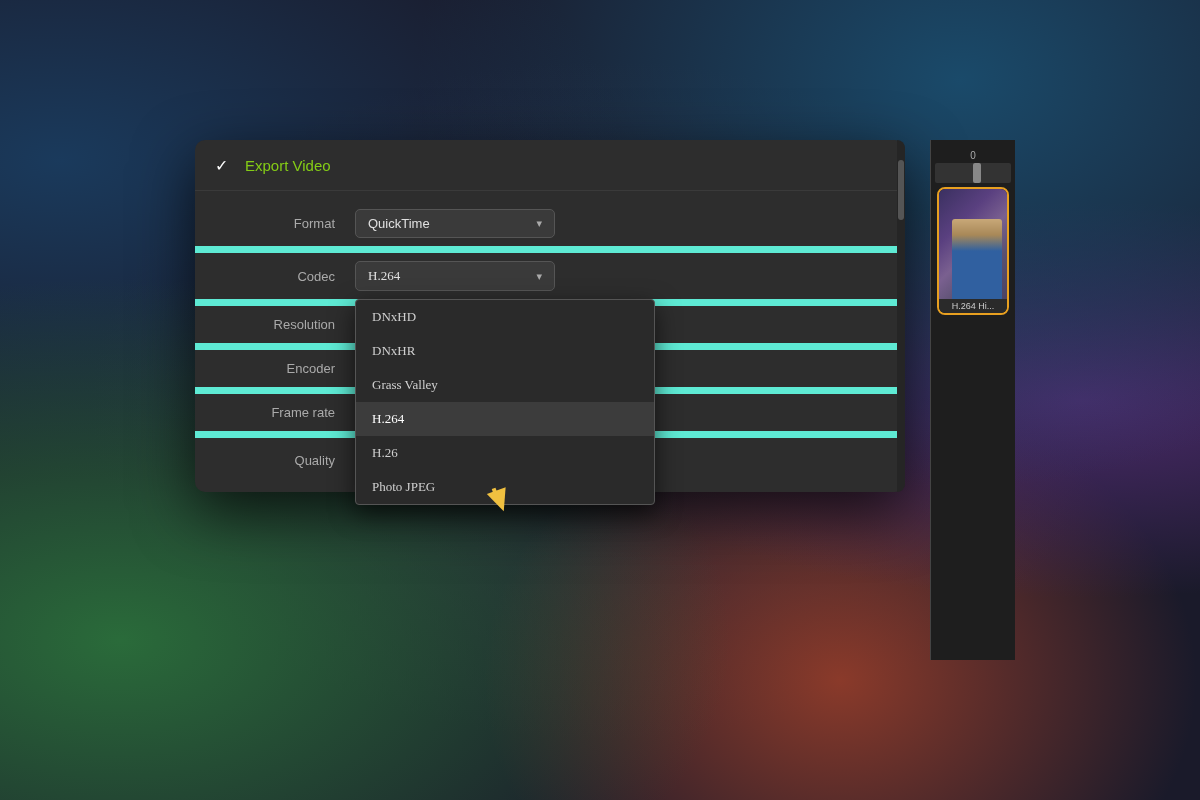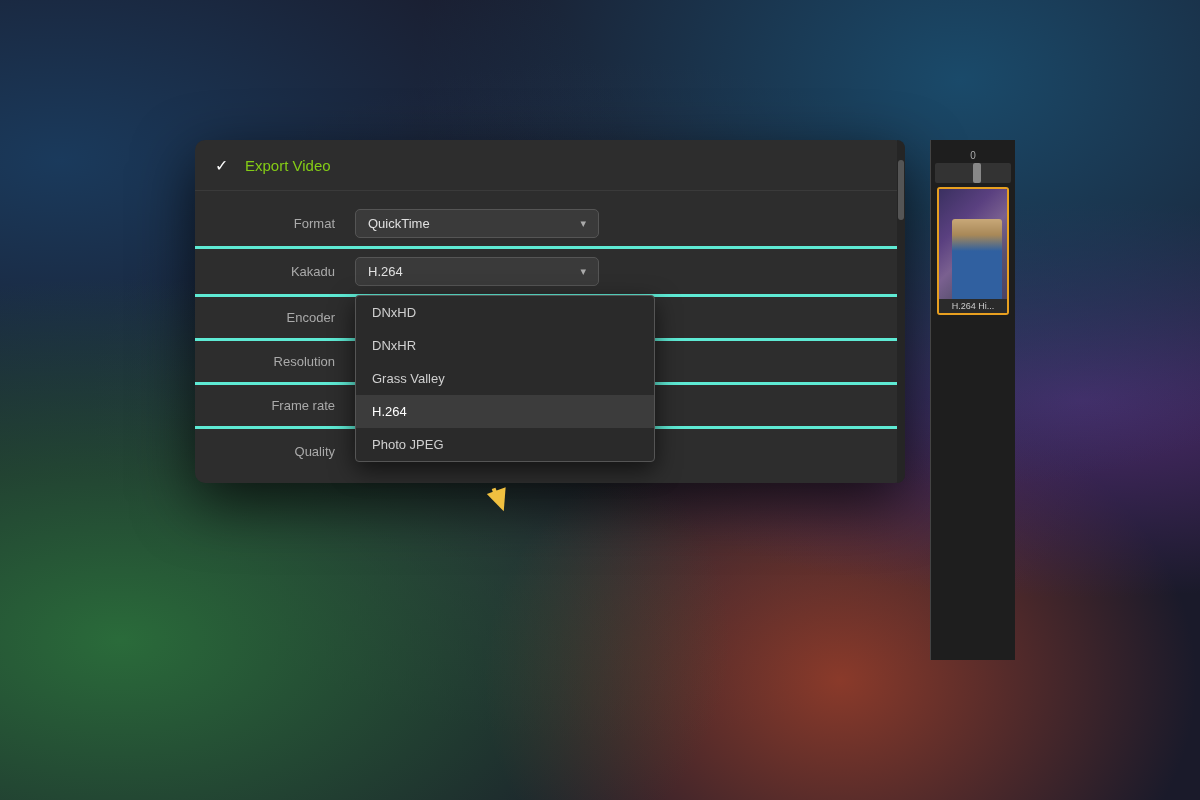--- a/index.html
+++ b/index.html
@@ -58,21 +58,21 @@
 
     .dialog-body {
       padding: 10px 0;
     }
 
     .form-row {
       display: flex;
       align-items: center;
       padding: 8px 20px;
       min-height: 44px;
-      border-bottom: 3px solid #5eead4;
+      border-bottom: 7px solid #5eead4;
     }
 
     .form-row:last-child {
       border-bottom: none;
     }
 
     .form-label {
       color: #aaaaaa;
       font-size: 13px;
       text-align: right;
@@ -89,31 +89,32 @@
       background: #3a3a3a;
       border: 1px solid #555;
       border-radius: 5px;
       color: #e0e0e0;
       font-size: 13px;
       padding: 6px 12px;
       display: flex;
       align-items: center;
       justify-content: space-between;
       cursor: pointer;
-      width: 244px;
+      width: 200px;
     }
 
     .select-box .chevron {
       color: #aaa;
       font-size: 11px;
     }
 
     
     .dropdown-container {
       position: relative;
+      font-family: Liberation Serif, serif;
     }
 
     .dropdown-menu {
       position: absolute;
       top: 38px;
       left: 0;
       width: 300px;
       background: #2a2a2a;
       border: 1px solid #555;
       border-radius: 4px;
@@ -170,21 +171,21 @@
     .timecode {
       color: #aaa;
       font-size: 10px;
       text-align: center;
       padding: 2px 0;
     }
 
     .thumbnail-container {
       margin: 4px 2px;
       border: 2px solid #e8a020;
-      border-radius: 3px;
+      border-radius: 8px;
       overflow: hidden;
     }
 
     .thumbnail-placeholder {
       width: 75px;
       height: 110px;
       background: linear-gradient(135deg, #3a3060 0%, #5a4080 30%, #7a6090 50%, #5a5070 70%, #4a4060 100%);
       position: relative;
     }
 
@@ -280,44 +281,45 @@
       <span class="form-label">Format</span>
       <div class="form-control">
         <div class="select-box">
           <span>QuickTime</span>
           <span class="chevron">▾</span>
         </div>
       </div>
     </div>
 
     <div class="form-row">
-      <span class="form-label">Kakadu</span>
+      <span class="form-label">Codec</span>
       <div class="form-control dropdown-container">
         <div class="select-box">
           <span>H.264</span>
           <span class="chevron">▾</span>
         </div>
 
         <div class="dropdown-menu">
           <div class="dropdown-item">DNxHD</div>
           <div class="dropdown-item">DNxHR</div>
           <div class="dropdown-item">Grass Valley</div>
           <div class="dropdown-item selected">H.264</div>
+          <div class="dropdown-item">H.26</div>
           <div class="dropdown-item">Photo JPEG</div>
         </div>
       </div>
     </div>
 
     <div class="form-row">
+      <span class="form-label">Resolution</span>
+      <div class="form-control"></div>
+    </div>
+
+    <div class="form-row">
       <span class="form-label">Encoder</span>
-      <div class="form-control"></div>
-    </div>
-
-    <div class="form-row">
-      <span class="form-label">Resolution</span>
       <div class="form-control"></div>
     </div>
 
     <div class="form-row">
       <span class="form-label">Frame rate</span>
       <div class="form-control"></div>
     </div>
 
     <div class="form-row">
       <span class="form-label">Quality</span>

